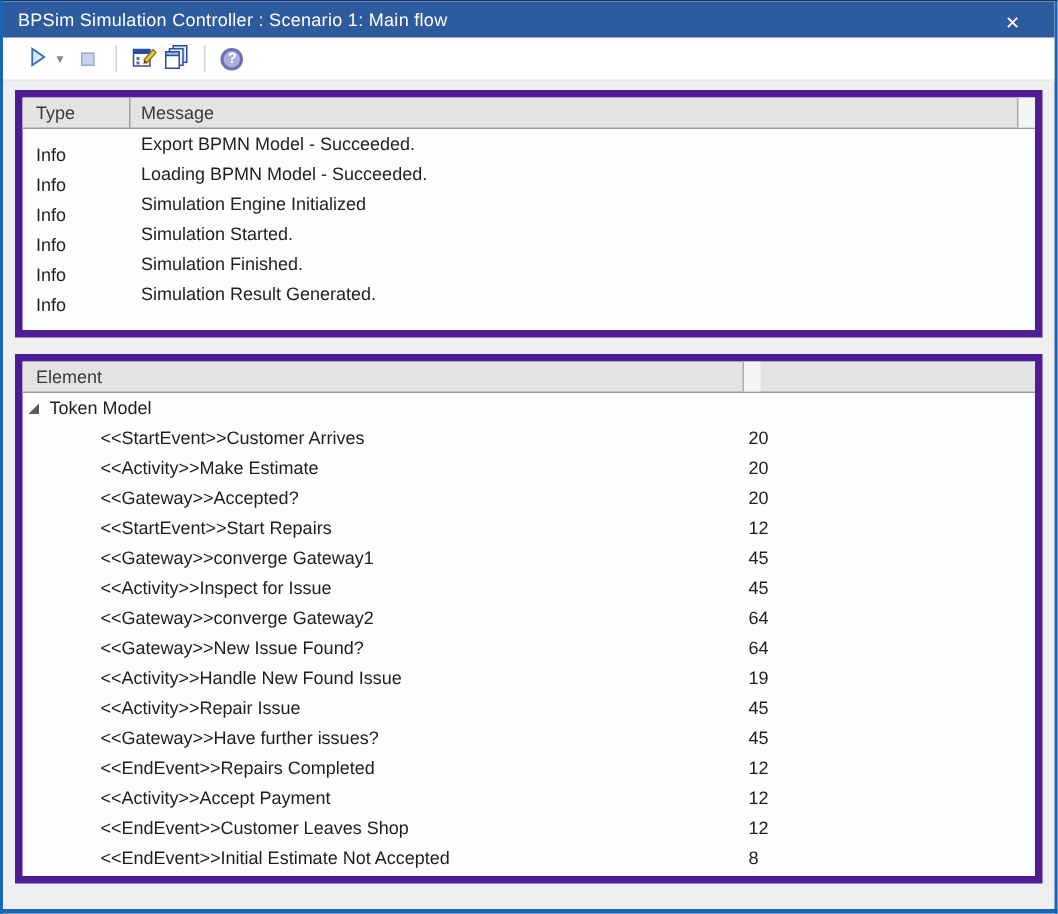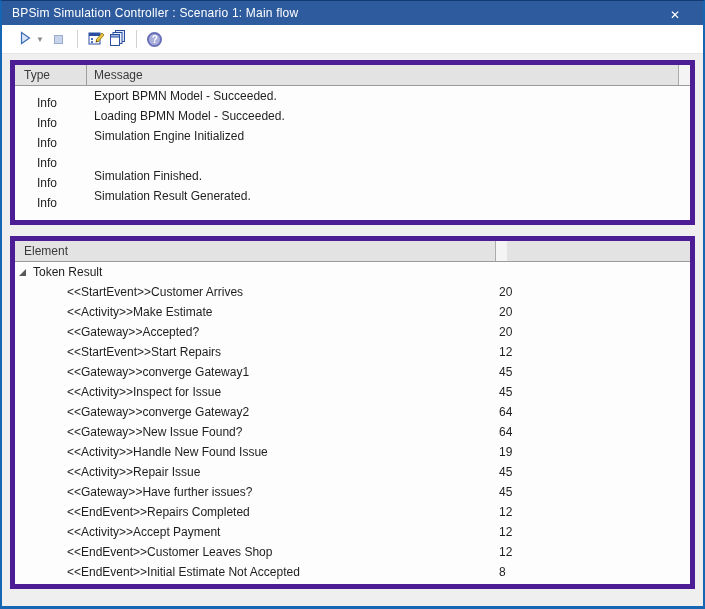--- a/index.html
+++ b/index.html
@@ -52,21 +52,21 @@
   }
   .hdr .hcell{height:100%;display:flex;align-items:center;}
   .hdr .htail{width:12px;height:100%;margin-left:0;background:#F4F4F4;border-left:1px solid #ABABAB;flex:none;}
   .col-type{width:71px;padding-left:9px;flex:none;}
   .col-msg{flex:1;padding-left:7px;border-left:1px solid #9E9E9E;}
   .col-element{width:480px;padding-left:9px;flex:none;}
   .col-value{flex:1;padding-left:7px;border-left:1px solid #9E9E9E;}
   .body{flex:1;overflow:hidden;}
   .row{height:20px;display:flex;align-items:center;font-size:12px;color:var(--text);cursor:default;}
   .cell{white-space:nowrap;overflow:hidden;}
-  .c-type{width:71px;padding-left:22px;flex:none;margin-top:14px;}
+  .c-type{width:71px;padding-left:9px;flex:none;margin-top:14px;}
   .c-msg{flex:1;padding-left:8px;}
   .c-el{width:481px;padding-left:52px;flex:none;}
   .c-val{flex:1;padding-left:3px;}
   
   .group-row{height:20px;display:flex;align-items:center;font-size:12px;color:var(--text);padding-left:4px;}
   .expander{
     width:0;height:0;border-left:7px solid transparent;border-bottom:7px solid #595959;
     margin-right:7px;cursor:pointer;flex:none;
   }
 </style>
@@ -138,20 +138,21 @@
     <span class="cell c-msg">Loading BPMN Model - Succeeded.</span>
   </div>
 
   <div class="row">
     <span class="cell c-type">Info</span>
     <span class="cell c-msg">Simulation Engine Initialized</span>
   </div>
 
   <div class="row">
     <span class="cell c-type">Info</span>
+    <span class="cell c-msg">Simulation Started.</span>
   </div>
 
   <div class="row">
     <span class="cell c-type">Info</span>
     <span class="cell c-msg">Simulation Finished.</span>
   </div>
 
   <div class="row">
     <span class="cell c-type">Info</span>
     <span class="cell c-msg">Simulation Result Generated.</span>
@@ -160,21 +161,21 @@
   </div>
 
   <div class="panel token-panel">
     <div class="hdr">
       <div class="hcell col-element">Element</div>
       <div class="htail"></div>
     </div>
     <div class="body">
       <div class="group-row">
         <span class="expander"></span>
-        <span>Token Result</span>
+        <span>Token Model</span>
       </div>
       <div>
   <div class="row">
     <span class="cell c-el">&lt;&lt;StartEvent&gt;&gt;Customer Arrives</span>
     <span class="cell c-val">20</span>
   </div>
 
   <div class="row">
     <span class="cell c-el">&lt;&lt;Activity&gt;&gt;Make Estimate</span>
     <span class="cell c-val">20</span>

